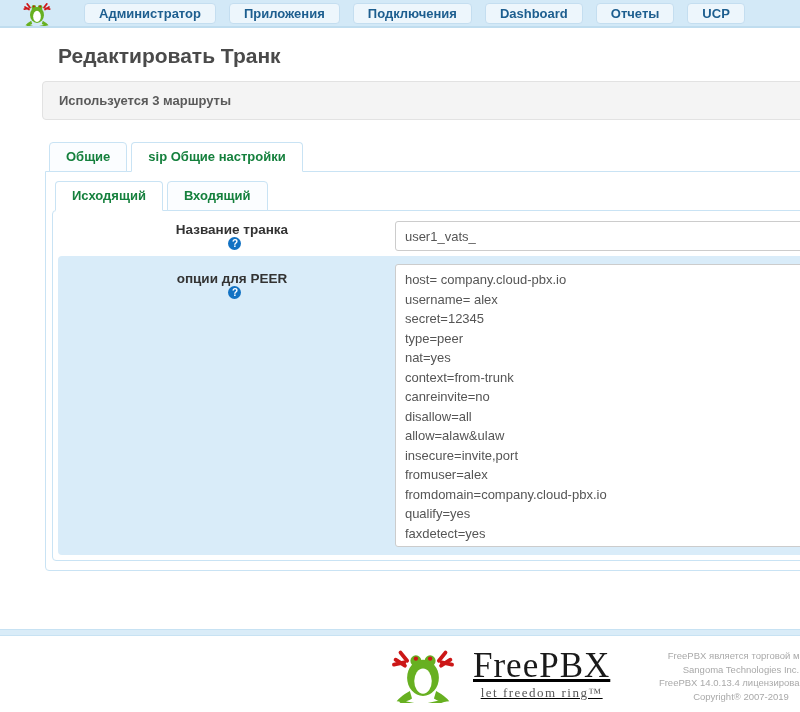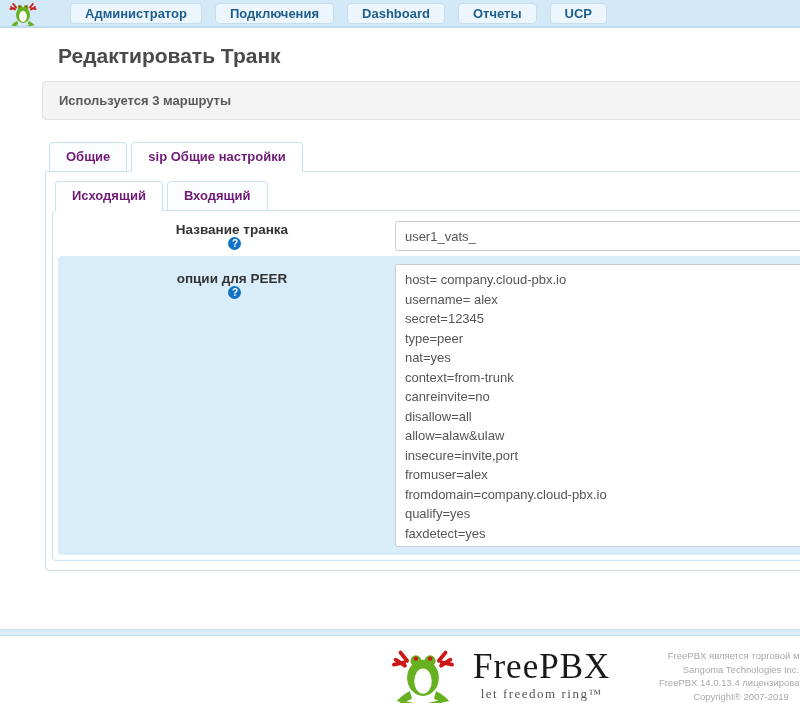--- a/index.html
+++ b/index.html
@@ -1,37 +1,37 @@
 <!DOCTYPE html>
 <html><head>
 <meta charset="utf-8">
 <style>
   * { margin:0; padding:0; box-sizing:border-box; }
   html,body { width:800px; height:712px; overflow:hidden; background:#fff;
     font-family:"Liberation Sans", sans-serif; position:relative; }
 
   
   .navbar { height:28px; background:#d3e9f7; border-bottom:2px solid #c0ddef;
-    display:flex; align-items:center; padding:0 6px; }
+    display:flex; align-items:center; padding:0 20px; }
   .nav-logo { width:34px; height:25px; margin-right:30px; cursor:pointer; }
   .nav-btn { height:21px; line-height:19px; padding:0 14px; margin-right:13px;
     background:#edf6fc; border:1px solid #c4def0; border-radius:4px;
     color:#1d5e8f; font-size:13px; font-weight:bold; white-space:nowrap; cursor:pointer; }
 
   
   .main { padding:10px 0 0 42px; }
   .page-title { font-size:21px; font-weight:bold; color:#4a4a4a; margin:6px 16px 13px; }
   .alert-box { width:792px; background:#f4f4f4; border:1px solid #e2e2e2;
     border-radius:4px; padding:11px 16px; font-size:13px; font-weight:bold; color:#5a5a5a; }
 
   
   .tabs-wrap { margin-left:45px; margin-top:22px; width:782px; }
   .tab-row { display:flex; position:relative; z-index:2; margin-left:4px; }
   .tab { border:1px solid #c9e3f4; border-radius:4px 4px 0 0; margin-right:4px;
-    margin-bottom:-1px; background:#fbfdff; color:#701a75; font-size:13px;
+    margin-bottom:-1px; background:#fbfdff; color:#15803d; font-size:13px;
     font-weight:bold; padding:6px 16px 7px; white-space:nowrap; cursor:pointer; }
   .tab.active { background:#fff; border-bottom-color:#fff; }
 
   .outer-panel { border:1px solid #c9e3f4; border-radius:0 0 4px 4px;
     padding:9px 6px 9px 6px; background:#fff; }
   .inner-tab-row { margin-left:3px; }
   .inner-panel { border:1px solid #c9e3f4; border-radius:4px; background:#fff; padding:5px; }
 
   
   .form-row { display:flex; align-items:center; padding:5px 3px; border-radius:4px; }
@@ -45,21 +45,21 @@
   .text-input { width:432px; height:30px; border:1px solid #ccc; border-radius:3px;
     padding:0 9px; font-size:13px; color:#555; font-family:"Liberation Sans",sans-serif; }
   .peer-textarea { width:432px; height:283px; border:1px solid #ccc; border-radius:3px;
     padding:5px 9px; font-size:13px; line-height:19.5px; color:#555; resize:none;
     font-family:"Liberation Sans",sans-serif; overflow:hidden; }
 
   
   .footer-sep { position:absolute; top:629px; left:0; width:800px; height:7px;
     background:#d9ecf8; border-top:1px solid #c7e2f3; border-bottom:1px solid #c7e2f3; }
   .footer-logo { position:absolute; top:646px; left:383px; display:flex;
-    align-items:center; cursor:pointer; }
+    align-items:flex-start; cursor:pointer;text-decoration:underline; }
   .footer-frog { width:80px; height:57px; }
   .brand-block { margin-left:10px; margin-top:2px; font-family:"Liberation Serif",serif; }
   .brand-name { font-size:35px; color:#1a1a1a; line-height:36px; letter-spacing:1px; }
   .brand-tagline { font-size:13px; color:#555; letter-spacing:1.5px; text-align:center; margin-top:1px; }
   .footer-legal { position:absolute; top:649px; left:645px; width:192px;
     text-align:center; font-size:9.5px; line-height:13.5px; color:#a9a9a9; white-space:nowrap; }
 </style>
 </head>
 <body>
 
@@ -83,20 +83,21 @@
     <path d="M84 82 Q102 92 108 101 Q92 104 80 96 Z" fill="#67b021"></path>
     <path d="M20 101 Q60 116 100 98" stroke="#67b021" stroke-width="6" fill="none" stroke-linecap="round"></path>
   </symbol>
 </svg>
 
 <div class="navbar">
   <svg class="nav-logo">
       <use href="#frog"></use>
     </svg>
   <div class="nav-btn">Администратор</div>
+  <div class="nav-btn">Приложения</div>
   <div class="nav-btn">Подключения</div>
   <div class="nav-btn">Dashboard</div>
   <div class="nav-btn">Отчеты</div>
   <div class="nav-btn">UCP</div>
 </div>
 
 <div class="main">
   <div class="page-title">Редактировать Транк</div>
   <div class="alert-box">Используется 3 маршруты</div>
 </div>

